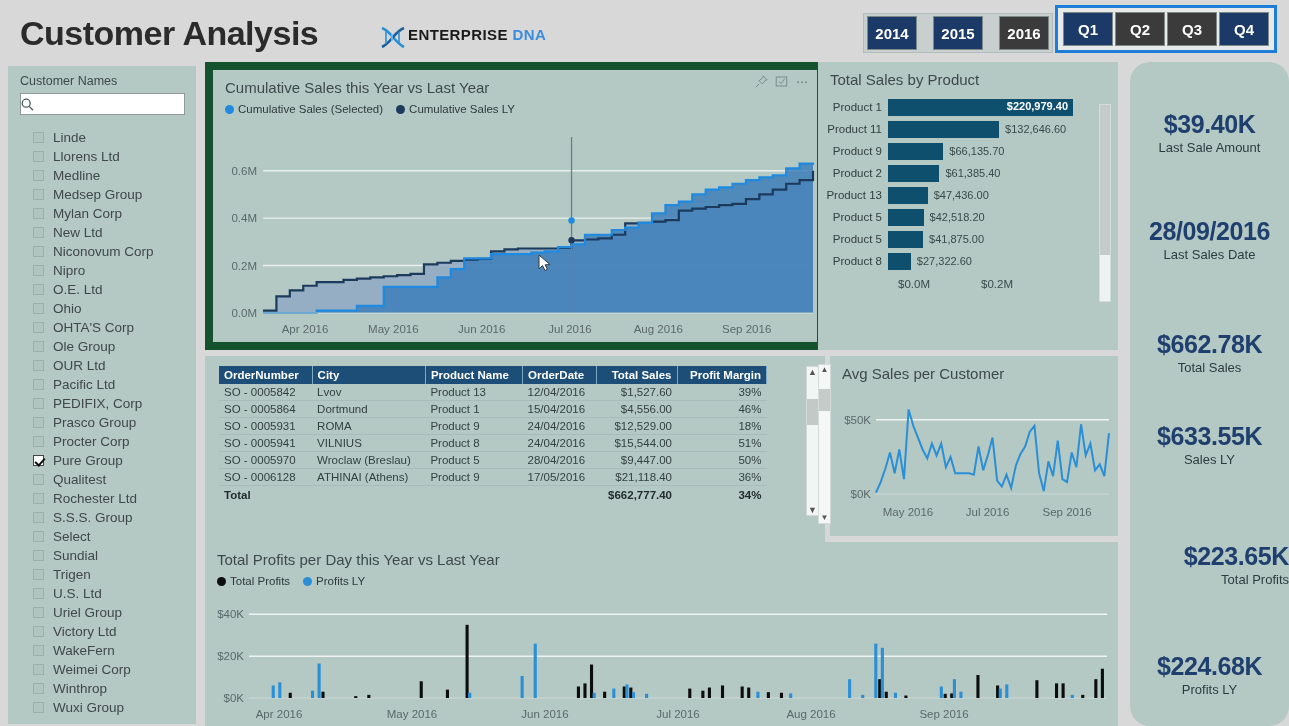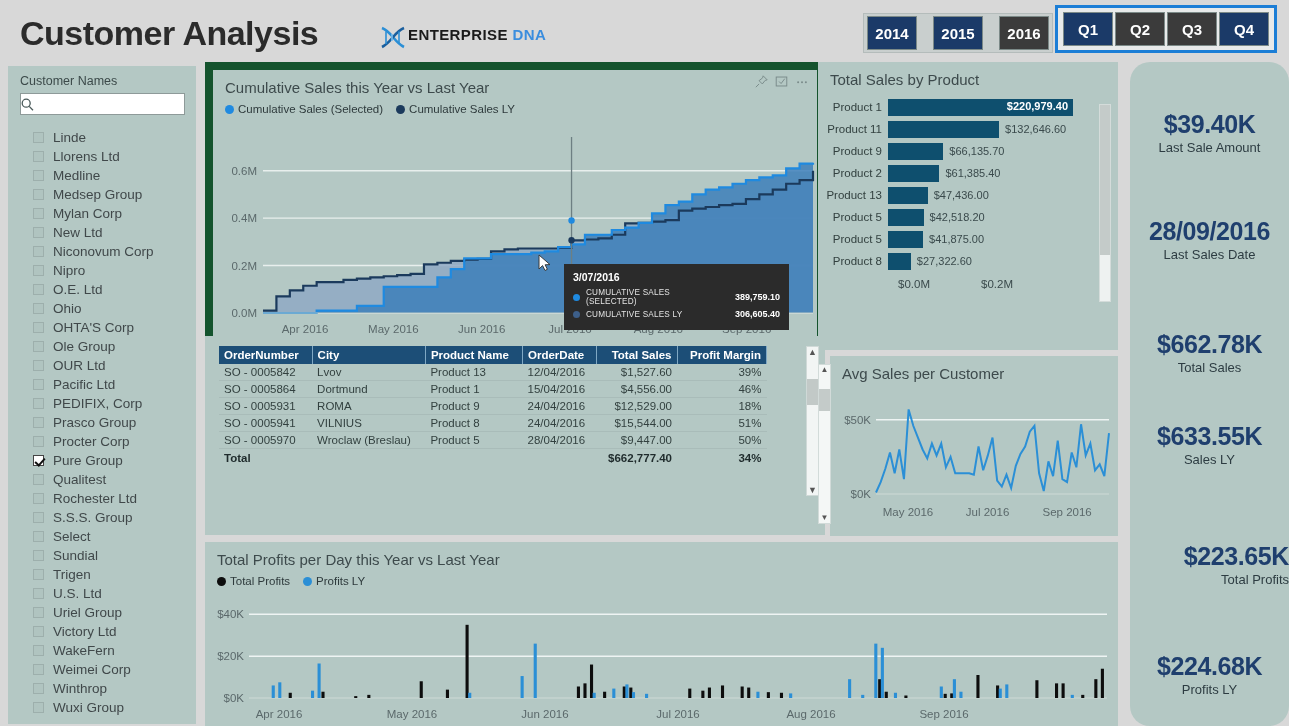--- a/index.html
+++ b/index.html
@@ -87,21 +87,21 @@
   .prod-card { left: 818px; top: 62px; width: 300px; height: 288px; }
   .prod-rows { padding: 8px 0 0 0; }
   .prow { display: flex; align-items: center; height: 22px; }
   .pname { width: 70px; text-align: right; font-size: 11.5px; color: #32403f; padding-right: 6px; flex: none; }
   .pbar { height: 17px; background: #0e4f6e; position: relative; }
   .pval { font-size: 11px; color: #3a4a4c; padding-left: 6px; white-space: nowrap; }
   .pval.inside { position: absolute; right: 5px; top: 1px; color: #ffffff; font-weight: bold; padding: 0; }
   .p-axis { display: flex; font-size: 11.5px; color: #3a4a4c; padding-left: 58px; margin-top: 6px; }
 
   
-  .tbl-card { left: 205px; top: 336px; width: 620px; height: 199px; }
+  .tbl-card { left: 205px; top: 356px; width: 620px; height: 199px; }
   table.orders { border-collapse: collapse; width: 548px; margin: 10px 0 0 14px; font-size: 11.5px; }
   table.orders thead th {
     background: #1c4e77; color: #fff; font-weight: bold; text-align: left;
     padding: 3px 5px; border-right: 1px solid #7fa8c4; white-space: nowrap;
   }
   table.orders thead th.r { text-align: right; }
   table.orders tbody td { padding: 2px 5px; color: #32403f; border-bottom: 1px solid #a9bcb9; white-space: nowrap; }
   table.orders tbody td.r { text-align: right; }
   table.orders tfoot td { padding: 3px 5px; color: #1f2b2c; font-weight: bold; }
   table.orders tfoot td.r { text-align: right; }
@@ -351,35 +351,20 @@
         <circle cx="358.5365853658537" cy="105.29081428571429" r="3.2" fill="#1b3a5c"></circle>
         <line x1="50" y1="178" x2="600" y2="178" stroke="#b9c9c6" stroke-width="1"></line>
         <text x="92" y="198" text-anchor="middle" class="tick-lbl">Apr 2016</text>
         <text x="180.33333333333331" y="198" text-anchor="middle" class="tick-lbl">May 2016</text>
         <text x="268.66666666666663" y="198" text-anchor="middle" class="tick-lbl">Jun 2016</text>
         <text x="357" y="198" text-anchor="middle" class="tick-lbl">Jul 2016</text>
         <text x="445.3333333333333" y="198" text-anchor="middle" class="tick-lbl">Aug 2016</text>
         <text x="533.6666666666667" y="198" text-anchor="middle" class="tick-lbl">Sep 2016</text>
       </svg>
 
-    <div id="cum-tooltip" style="position:absolute;left:351px;top:194px;background:#2b2b2b;padding:7px 9px 8px 9px;">
-      <div style="color:#fff;font-size:10.5px;font-weight:bold;margin-bottom:5px">3/07/2016</div>
-      <div id="tooltip-rows">
-          <div style="display: flex; align-items: center; gap: 6px; margin-bottom: 3px;">
-            <span style="width:7px;height:7px;border-radius:50%;background:#1f8ae0;display:inline-block"></span>
-            <span style="color:#e3e3e3;font-size:8.2px;letter-spacing:.2px;width:128px">CUMULATIVE SALES (SELECTED)</span>
-            <span style="color:#fff;font-size:9px;font-weight:bold;text-align:right;width:60px">389,759.10</span>
-          </div>
-          <div style="display: flex; align-items: center; gap: 6px; margin-bottom: 3px;">
-            <span style="width:7px;height:7px;border-radius:50%;background:#3d5f8a;display:inline-block"></span>
-            <span style="color:#e3e3e3;font-size:8.2px;letter-spacing:.2px;width:128px">CUMULATIVE SALES LY</span>
-            <span style="color:#fff;font-size:9px;font-weight:bold;text-align:right;width:60px">306,605.40</span>
-          </div>
-        </div>
-    </div>
     <svg style="position:absolute;left:325px;top:184px" width="16" height="20">
       <path d="M1 1 L1 15 L4.6 11.6 L7 16.5 L9.4 15.3 L7.1 10.8 L12 10.6 Z" fill="#ffffff" stroke="#3a3a3a" stroke-width="1"></path>
     </svg>
   </div>
 
   <div class="card prod-card">
     <div class="card-title">Total Sales by Product</div>
     <div class="prod-rows" id="prod-rows">
         <div class="prow">
           <div class="pname">Product 1</div>
@@ -477,20 +462,28 @@
             <td class="r">$15,544.00</td>
             <td class="r">51%</td>
           </tr>
           <tr>
             <td>SO - 0005970</td>
             <td>Wroclaw (Breslau)</td>
             <td>Product 5</td>
             <td>28/04/2016</td>
             <td class="r">$9,447.00</td>
             <td class="r">50%</td>
+          </tr>
+          <tr>
+            <td>SO - 0006128</td>
+            <td>ATHINAI (Athens)</td>
+            <td>Product 9</td>
+            <td>17/05/2016</td>
+            <td class="r">$21,118.40</td>
+            <td class="r">36%</td>
           </tr>
         </tbody>
       <tfoot>
           <tr id="tbl-foot">
             <td>Total</td>
             <td></td>
             <td></td>
             <td></td>
             <td class="r">$662,777.40</td>
             <td class="r">34%</td>

